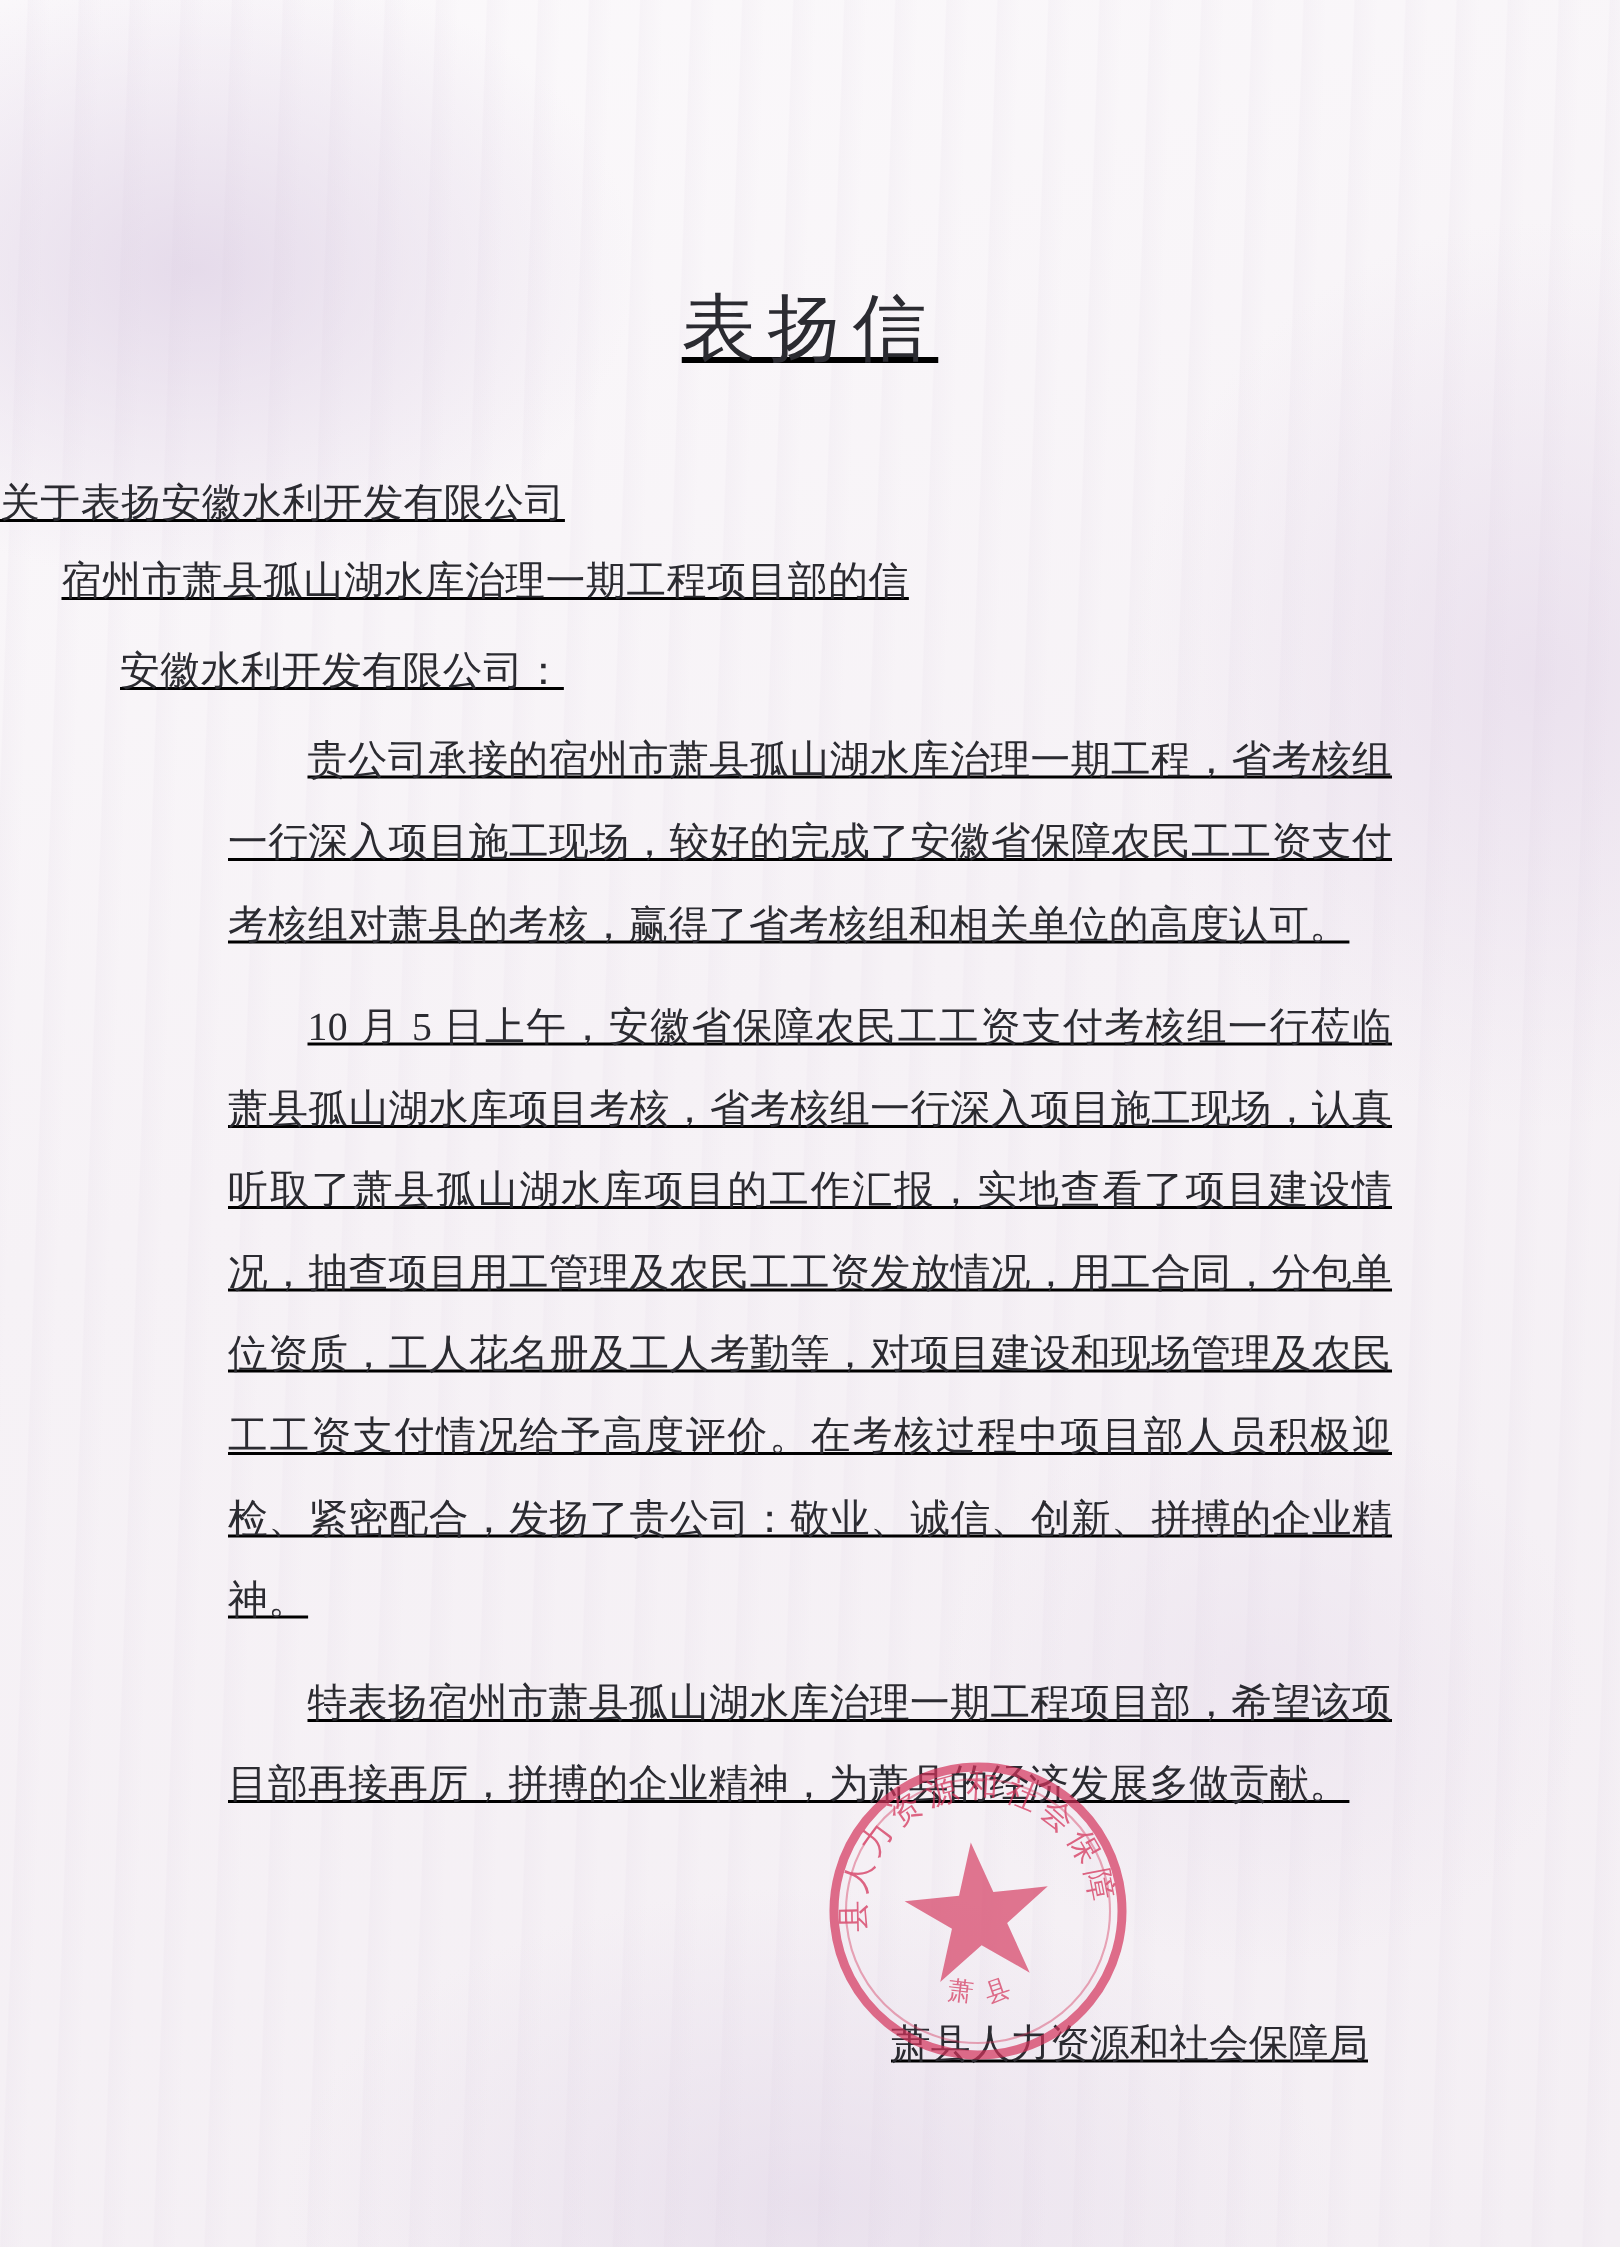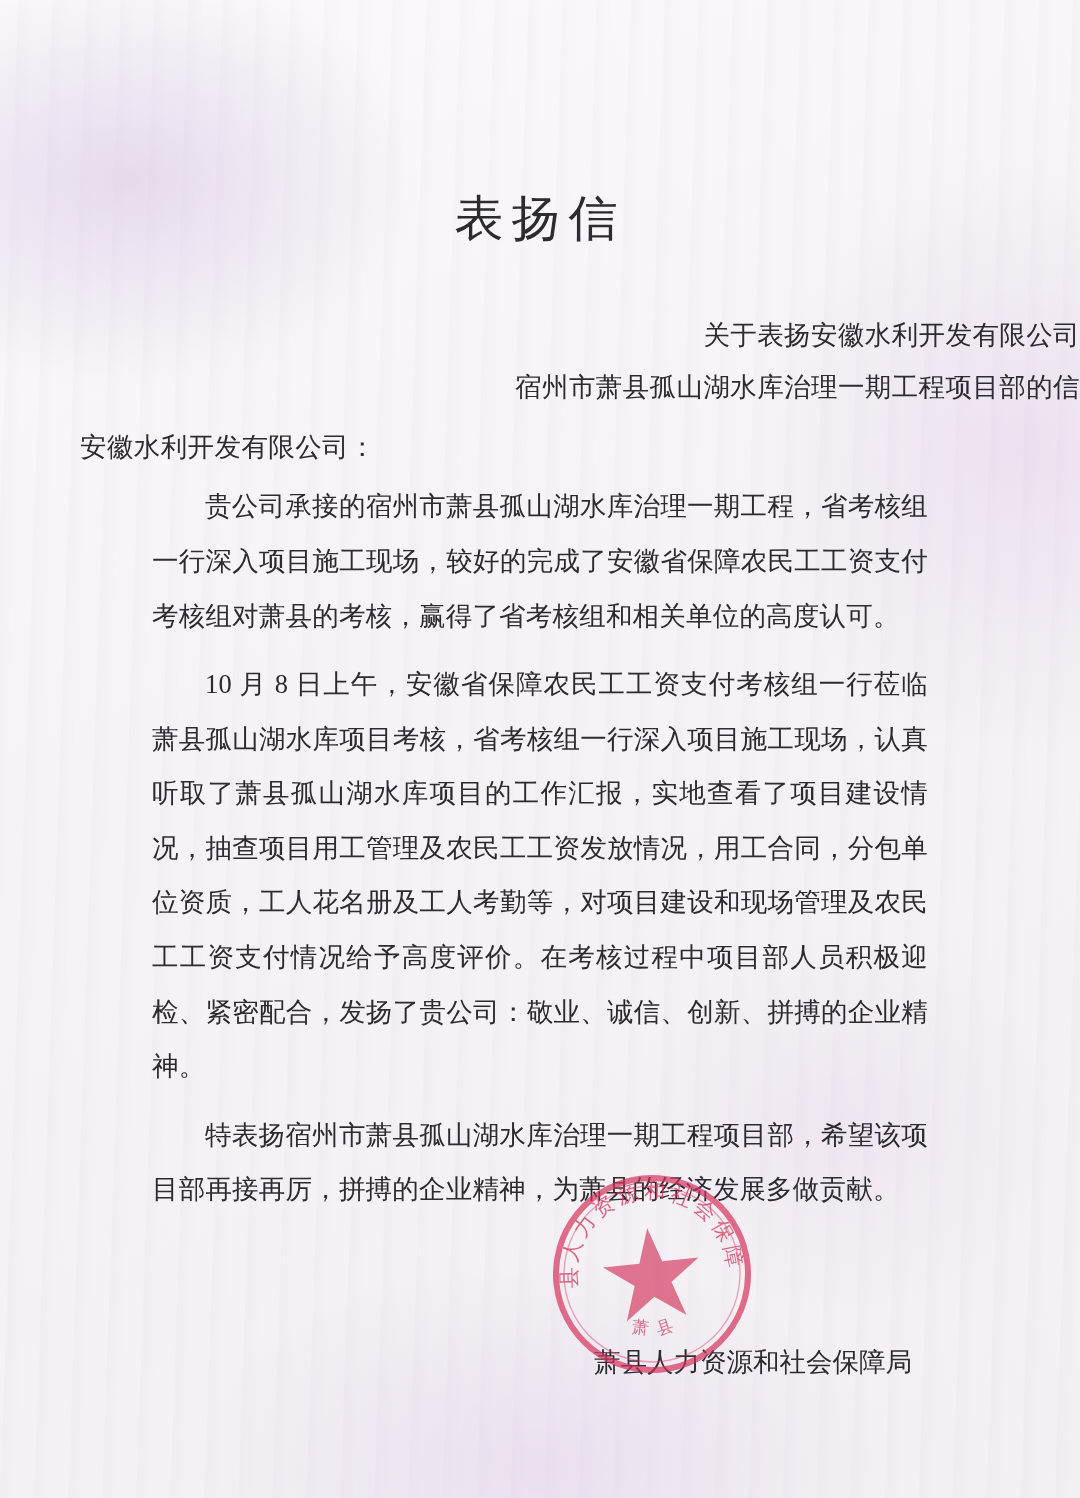--- a/index.html
+++ b/index.html
@@ -19,20 +19,21 @@
     position: relative;
     width: 1080px;
     height: 1498px;
     background:
       radial-gradient(ellipse 420px 300px at 12% 12%, rgba(226,214,232,0.85) 0%, rgba(248,245,248,0) 70%),
       radial-gradient(ellipse 380px 420px at 95% 30%, rgba(232,221,236,0.8) 0%, rgba(248,245,248,0) 72%),
       radial-gradient(ellipse 500px 300px at 50% 98%, rgba(229,219,234,0.75) 0%, rgba(248,245,248,0) 70%),
       radial-gradient(ellipse 300px 260px at 78% 75%, rgba(235,226,238,0.7) 0%, rgba(249,246,249,0) 72%),
       linear-gradient(160deg, #fbf9fb 0%, #f6f2f6 45%, #f4eff4 100%);
     overflow: hidden;
+    text-decoration: underline;
   }
   #page::after {
     
     content: "";
     position: absolute;
     inset: 0;
     background:
       repeating-linear-gradient(92deg, rgba(255,255,255,0.0) 0px, rgba(255,255,255,0.0) 18px, rgba(214,200,220,0.10) 19px, rgba(255,255,255,0) 34px);
     pointer-events: none;
   }
@@ -51,21 +52,21 @@
     font-weight: 400;
     margin: 186px 0 0 0;
     color: #2b2b31;
     font-family: "DejaVu Serif", serif;
   }
 
   .subject {
     margin-top: 58px;
     font-size: 26.5px;
     line-height: 1.95;
-    text-align: right;
+    text-align: left;
     letter-spacing: 0.4px;
     color: #2b2b31;
   }
   .subject .line2 { display: block; margin-left: 41px; }
 
   .salutation {
     margin: 16px 0 0 80px;
     font-size: 26.5px;
     letter-spacing: 0.4px;
     color: #2b2b31;
@@ -122,21 +123,21 @@
 
     <div class="subject">
       <span class="line1">关于表扬安徽水利开发有限公司</span>
       <span class="line2">宿州市萧县孤山湖水库治理一期工程项目部的信</span>
     </div>
 
     <div class="salutation">安徽水利开发有限公司：</div>
 
     <div class="body-wrap">
       <p class="para">贵公司承接的宿州市萧县孤山湖水库治理一期工程，省考核组一行深入项目施工现场，较好的完成了安徽省保障农民工工资支付考核组对萧县的考核，赢得了省考核组和相关单位的高度认可。</p>
-      <p class="para">10 月 8 日上午，安徽省保障农民工工资支付考核组一行莅临萧县孤山湖水库项目考核，省考核组一行深入项目施工现场，认真听取了萧县孤山湖水库项目的工作汇报，实地查看了项目建设情况，抽查项目用工管理及农民工工资发放情况，用工合同，分包单位资质，工人花名册及工人考勤等，对项目建设和现场管理及农民工工资支付情况给予高度评价。在考核过程中项目部人员积极迎检、紧密配合，发扬了贵公司：敬业、诚信、创新、拼搏的企业精神。</p>
+      <p class="para">10 月 5 日上午，安徽省保障农民工工资支付考核组一行莅临萧县孤山湖水库项目考核，省考核组一行深入项目施工现场，认真听取了萧县孤山湖水库项目的工作汇报，实地查看了项目建设情况，抽查项目用工管理及农民工工资发放情况，用工合同，分包单位资质，工人花名册及工人考勤等，对项目建设和现场管理及农民工工资支付情况给予高度评价。在考核过程中项目部人员积极迎检、紧密配合，发扬了贵公司：敬业、诚信、创新、拼搏的企业精神。</p>
       <p class="para">特表扬宿州市萧县孤山湖水库治理一期工程项目部，希望该项目部再接再厉，拼搏的企业精神，为萧县的经济发展多做贡献。</p>
     </div>
 
     <div class="signature">
       <div>萧县人力资源和社会保障局</div>
     </div>
 
   </div>
 
   <div id="seal">

